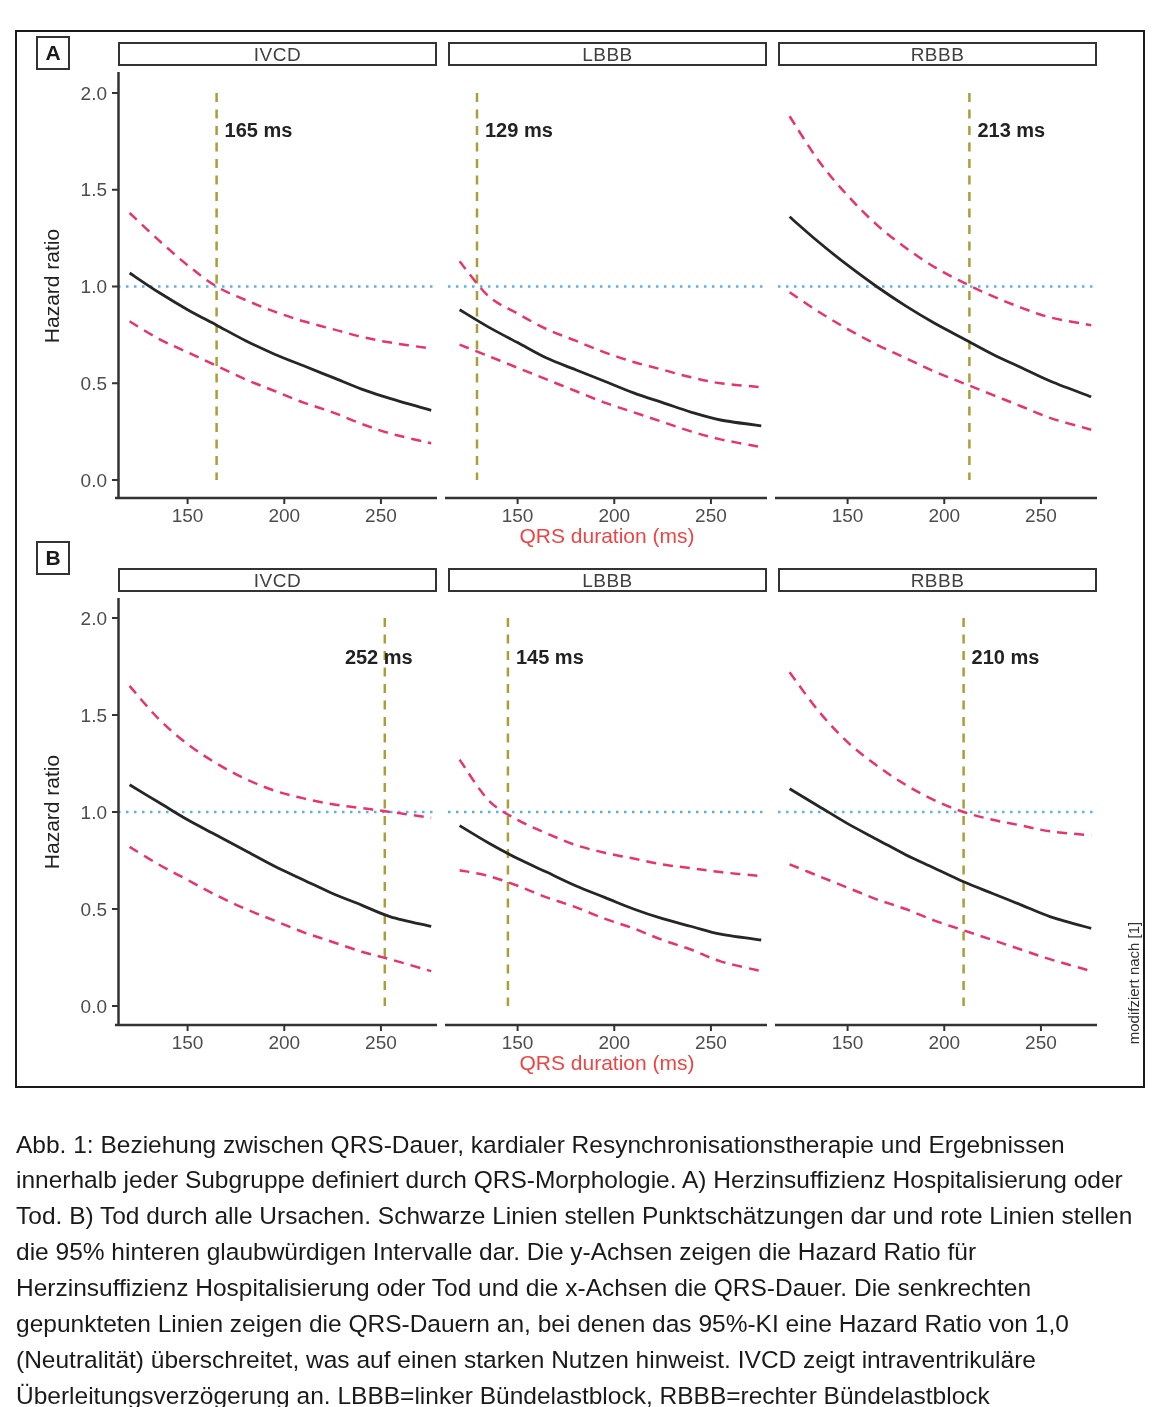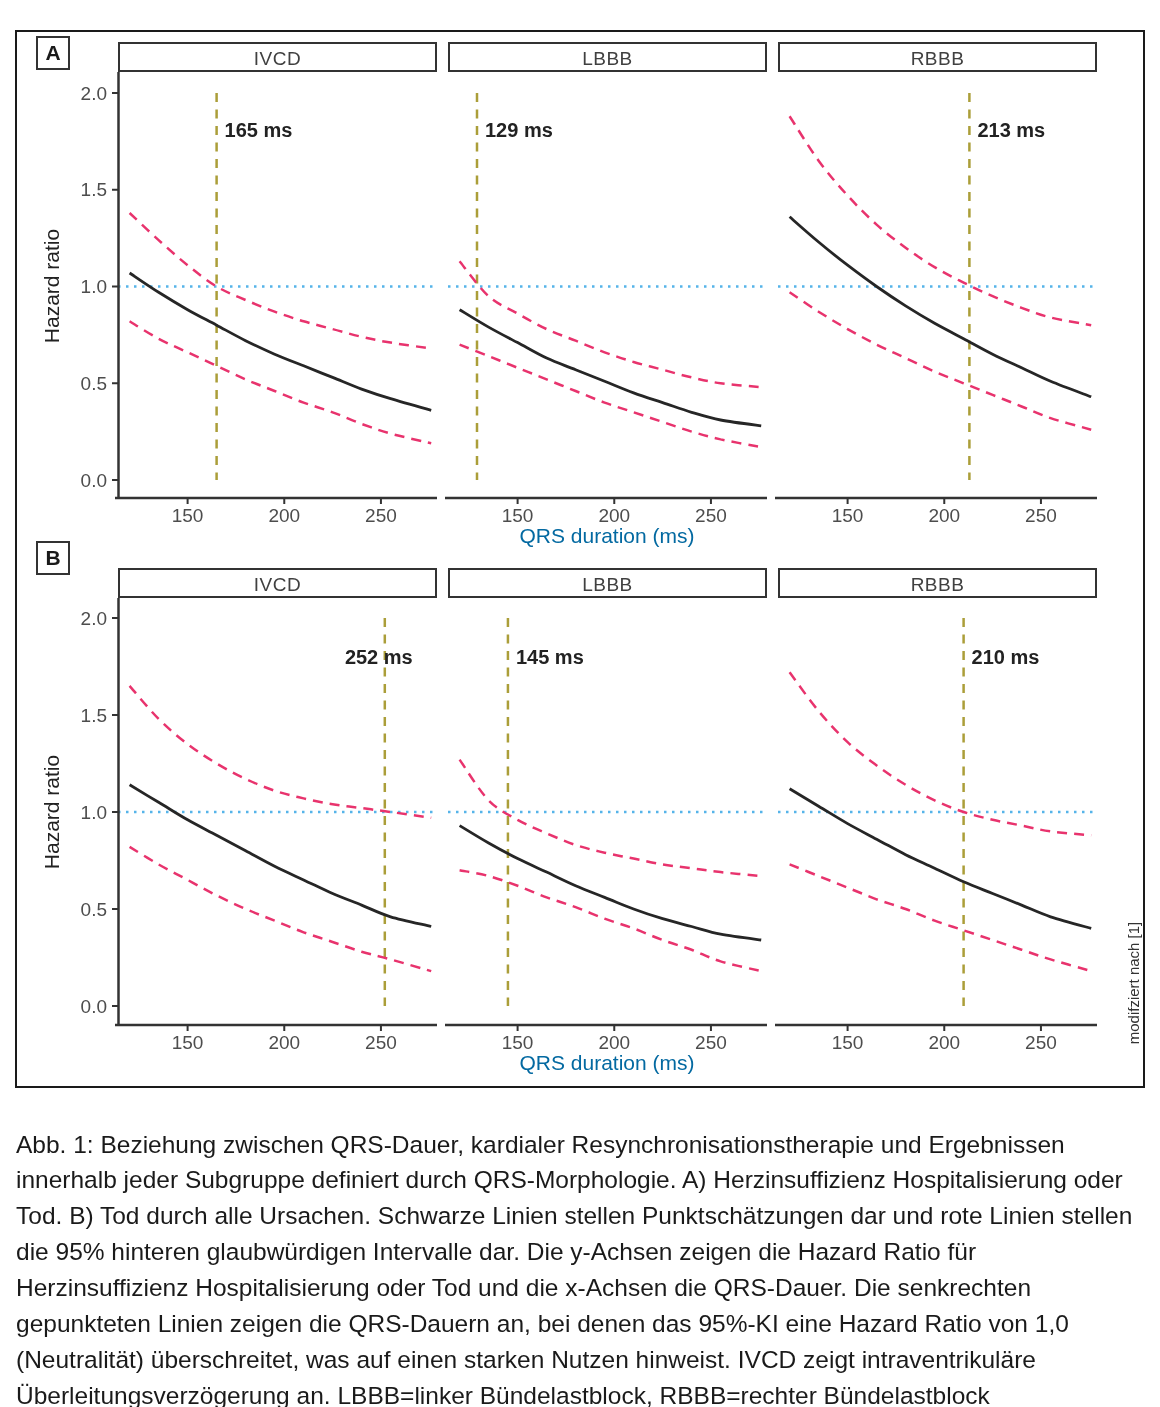--- a/index.html
+++ b/index.html
@@ -6,27 +6,27 @@
   body{width:1160px;height:1407px;position:relative;overflow:hidden;
        font-family:"Liberation Sans",sans-serif;color:#1a1a1a;}
   .figure-box{position:absolute;left:15px;top:30px;width:1130px;height:1058px;
               border:2px solid #1a1a1a;background:#fff;box-sizing:border-box;}
   .figure-inner{position:absolute;left:-2px;top:-2px;width:1130px;height:1058px;}
   .charts-svg{position:absolute;left:0;top:0;}
   svg text{font-family:"Liberation Sans",sans-serif;}
   .panel-letter{position:absolute;width:34px;height:34px;border:2px solid #333;
                 box-sizing:border-box;display:flex;align-items:center;justify-content:center;
                 font-size:21px;font-weight:bold;color:#1a1a1a;background:#fff;}
-  .strip{position:absolute;width:319px;height:30px;border:2px solid #333;background:#fff;
-         box-sizing:border-box;display:flex;align-items:flex-end;justify-content:center;
+  .strip{position:absolute;width:319px;height:24px;border:2px solid #333;background:#fff;
+         box-sizing:border-box;display:flex;align-items:flex-start;justify-content:center;
          font-size:19px;color:#404040;letter-spacing:.5px;}
   .ylab{position:absolute;transform:translate(-50%,-50%) rotate(-90deg);
         white-space:nowrap;font-size:21px;color:#222;}
   .xlab{position:absolute;transform:translateX(-50%);white-space:nowrap;
-        font-size:21px;color:#0369a1;}
+        font-size:21px;color:#ef4444;}
   .sidenote{position:absolute;transform:translate(-50%,-50%) rotate(-90deg);
             white-space:nowrap;font-size:15px;color:#333;}
   .caption{position:absolute;left:16px;top:1102px;width:1128px;
            font-size:24.5px;line-height:1.465;color:#1a1a1a;text-align:left;}
   .caption .b{font-weight:normal;}
 </style>
 </head>
 <body>
 
 <div class="figure-box">

